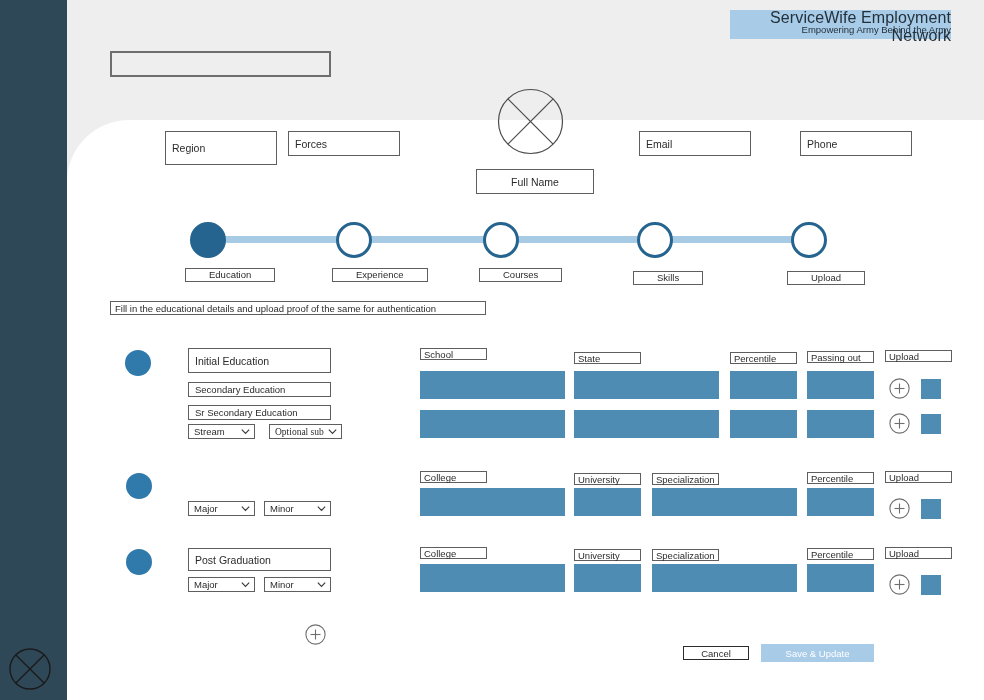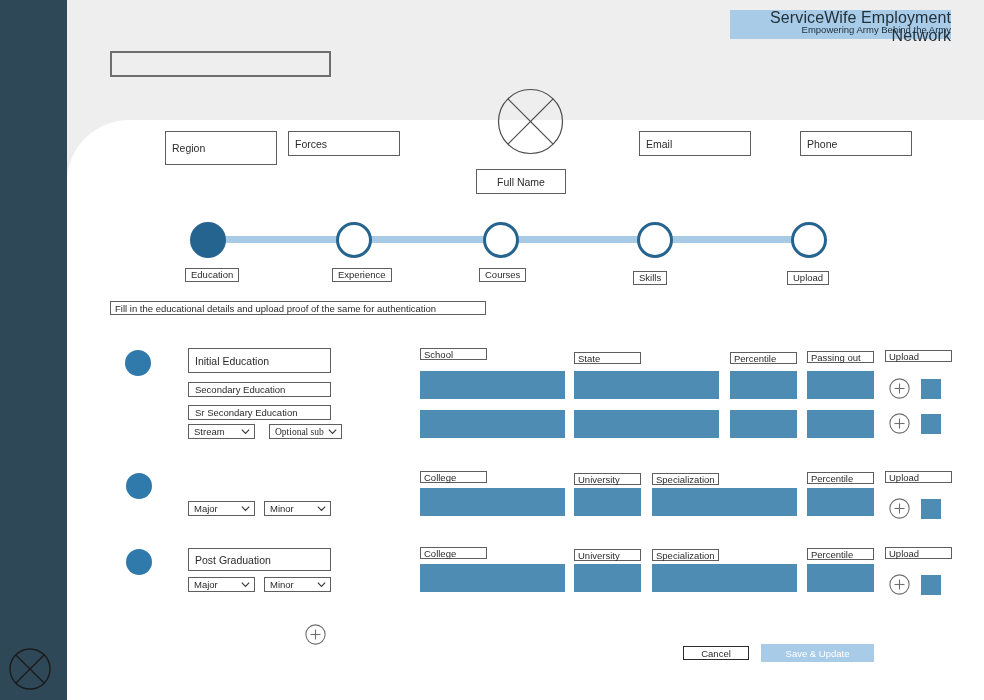--- a/index.html
+++ b/index.html
@@ -75,21 +75,21 @@
     width: 221px; height: 26px;
     border: 2px solid #6e6e6e;
     background: #eeeeee;
   }
 
   
   .f-region { left: 165px; top: 131px; width: 112px; height: 34px; }
   .f-forces { left: 288px; top: 131px; width: 112px; height: 25px; }
   .f-email  { left: 639px; top: 131px; width: 112px; height: 25px; }
   .f-phone  { left: 763px; top: 131px; width: 112px; height: 25px; margin-left: 37px; }
-  .f-fullname { left: 476px; top: 169px; width: 90px; height: 25px; }
+  .f-fullname { left: 476px; top: 169px; width: 118px; height: 25px; }
 
   
   .avatar {
     position: absolute; left: 497px; top: 88px;
     width: 67px; height: 67px;
   }
 
   
   .stepper { position: absolute; left: 0; top: 0; width: 984px; height: 290px; pointer-events: none; }
   .step-line {
@@ -103,21 +103,21 @@
     background: #ffffff; border: 3px solid #25648f;
   }
   .step-node.active { background: #25648f; border-color: #25648f; }
   .step-label {
     position: absolute;
     border: 1px solid #5e5e5e;
     background: #ffffff;
     font-size: 9.5px; color: #2b2b2b;
     height: 14px; line-height: 12px;
     display: flex; align-items: center; justify-content: center;
-    padding: 0 5px;
+    padding: 0 23px;
   }
 
   
   .instruction {
     position: absolute; left: 110px; top: 301px;
     width: 376px; height: 14px;
     border: 1px solid #5e5e5e;
     font-size: 9.5px; color: #2b2b2b;
     display: flex; align-items: center;
     padding-left: 4px; background: #ffffff;

